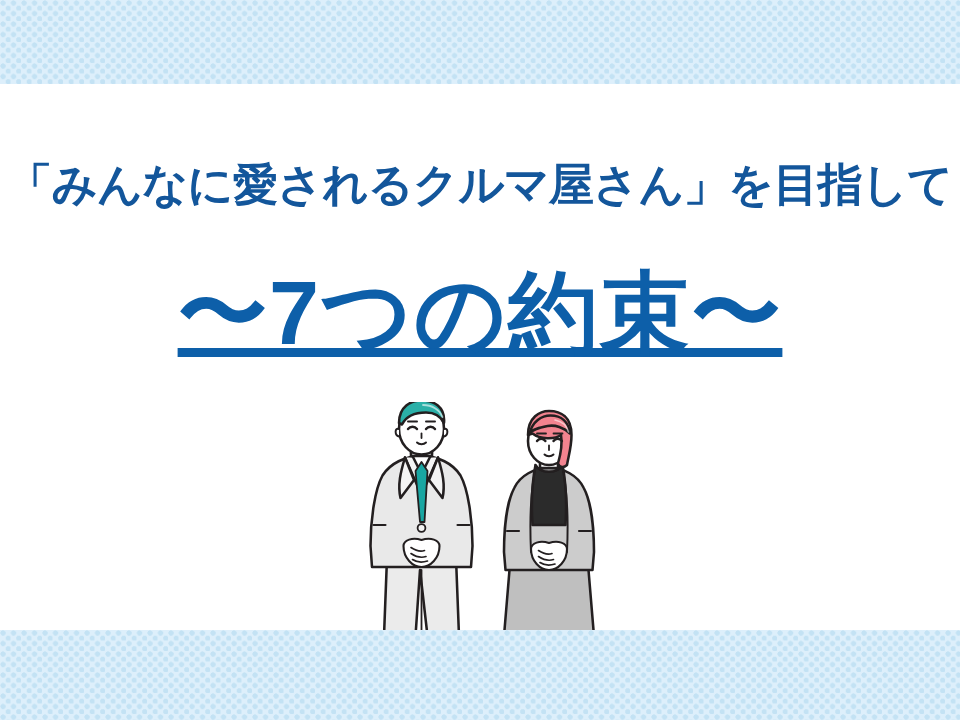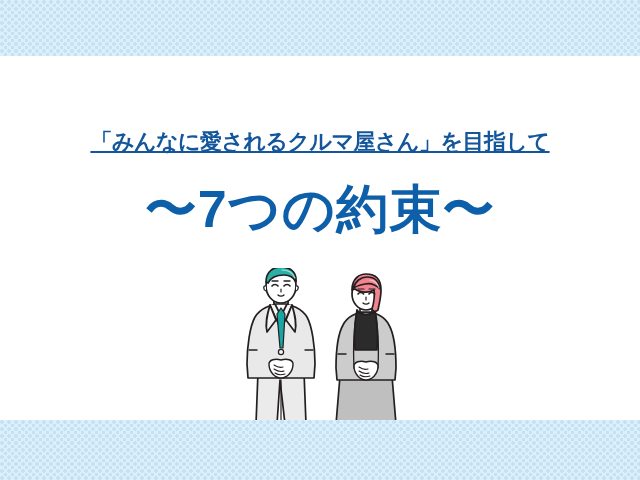--- a/index.html
+++ b/index.html
@@ -33,37 +33,37 @@
 
   
   .headline-wrap {
     position: absolute;
     left: 0;
     width: 640px;
     text-align: center;
     user-select: none;
   }
   #headline-1 {
-    top: 122px;
-    font-size: 22px;
+    top: 104px;
+    font-size: 30px;
     line-height: 40px;
     font-weight: 700;
     letter-spacing: -0.5px;
     color: #13569b;
     white-space: nowrap;
-    text-decoration: underline;
   }
   #headline-2 {
     top: 176px;
-    font-size: 52px;
+    font-size: 60px;
     line-height: 66px;
     font-weight: 700;
     letter-spacing: 1px;
     color: #0d5fa9;
     white-space: nowrap;
+    text-decoration: underline;
   }
 
   
   #illustration {
     position: absolute;
     left: 236px;
     top: 268px;
     width: 180px;
     height: 156px;
   }

